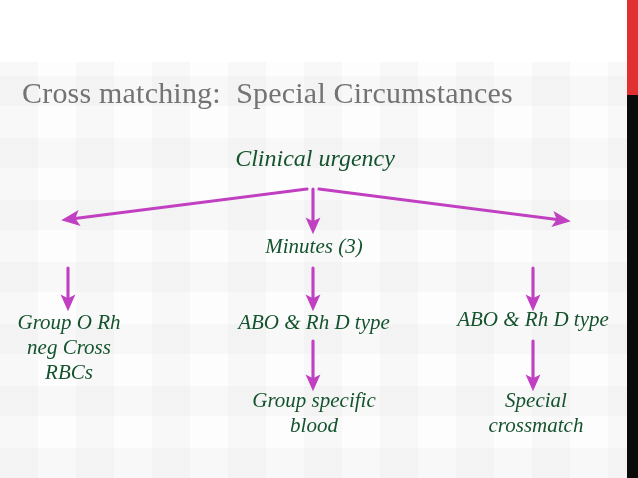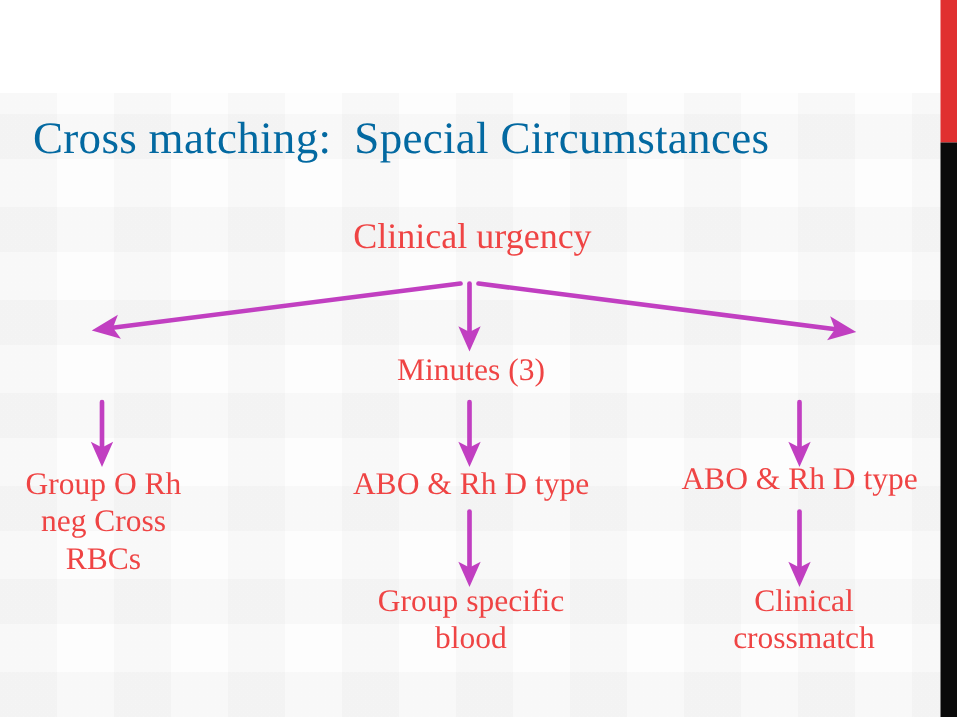--- a/index.html
+++ b/index.html
@@ -47,32 +47,33 @@
   }
 
   
   #title {
     position: absolute;
     left: 22px;
     top: 75px;
     font-size: 30px;
     line-height: 36px;
     letter-spacing: 0.2px;
-    color: #0369a1;
+    color: #737373;
     white-space: pre;
   }
 
   
   .node {
     position: absolute;
-    color: #ef4444;
+    color: #14532d;
     font-size: 21px;
     line-height: 25px;
     text-align: center;
     white-space: pre-line;
+    font-style: italic;
   }
   .node.big { font-size: 24px; line-height: 28px; }
 
   
   #arrows {
     position: absolute;
     left: 0; top: 0;
     width: 638px; height: 478px;
     pointer-events: none;
   }
@@ -128,16 +129,16 @@
 neg Cross
 RBCs</div>
 
   <div class="node" style="left:224px; top:310px; width:180px;">ABO &amp; Rh D type</div>
 
   <div class="node" style="left:428px; top:307px; width:210px;">ABO &amp; Rh D type</div>
 
   <div class="node" style="left:228px; top:388px; width:172px;">Group specific
 blood</div>
 
-  <div class="node" style="left:448px; top:388px; width:176px;">Clinical
+  <div class="node" style="left:448px; top:388px; width:176px;">Special
 crossmatch</div>
 
 </div>
 
 </body></html>

